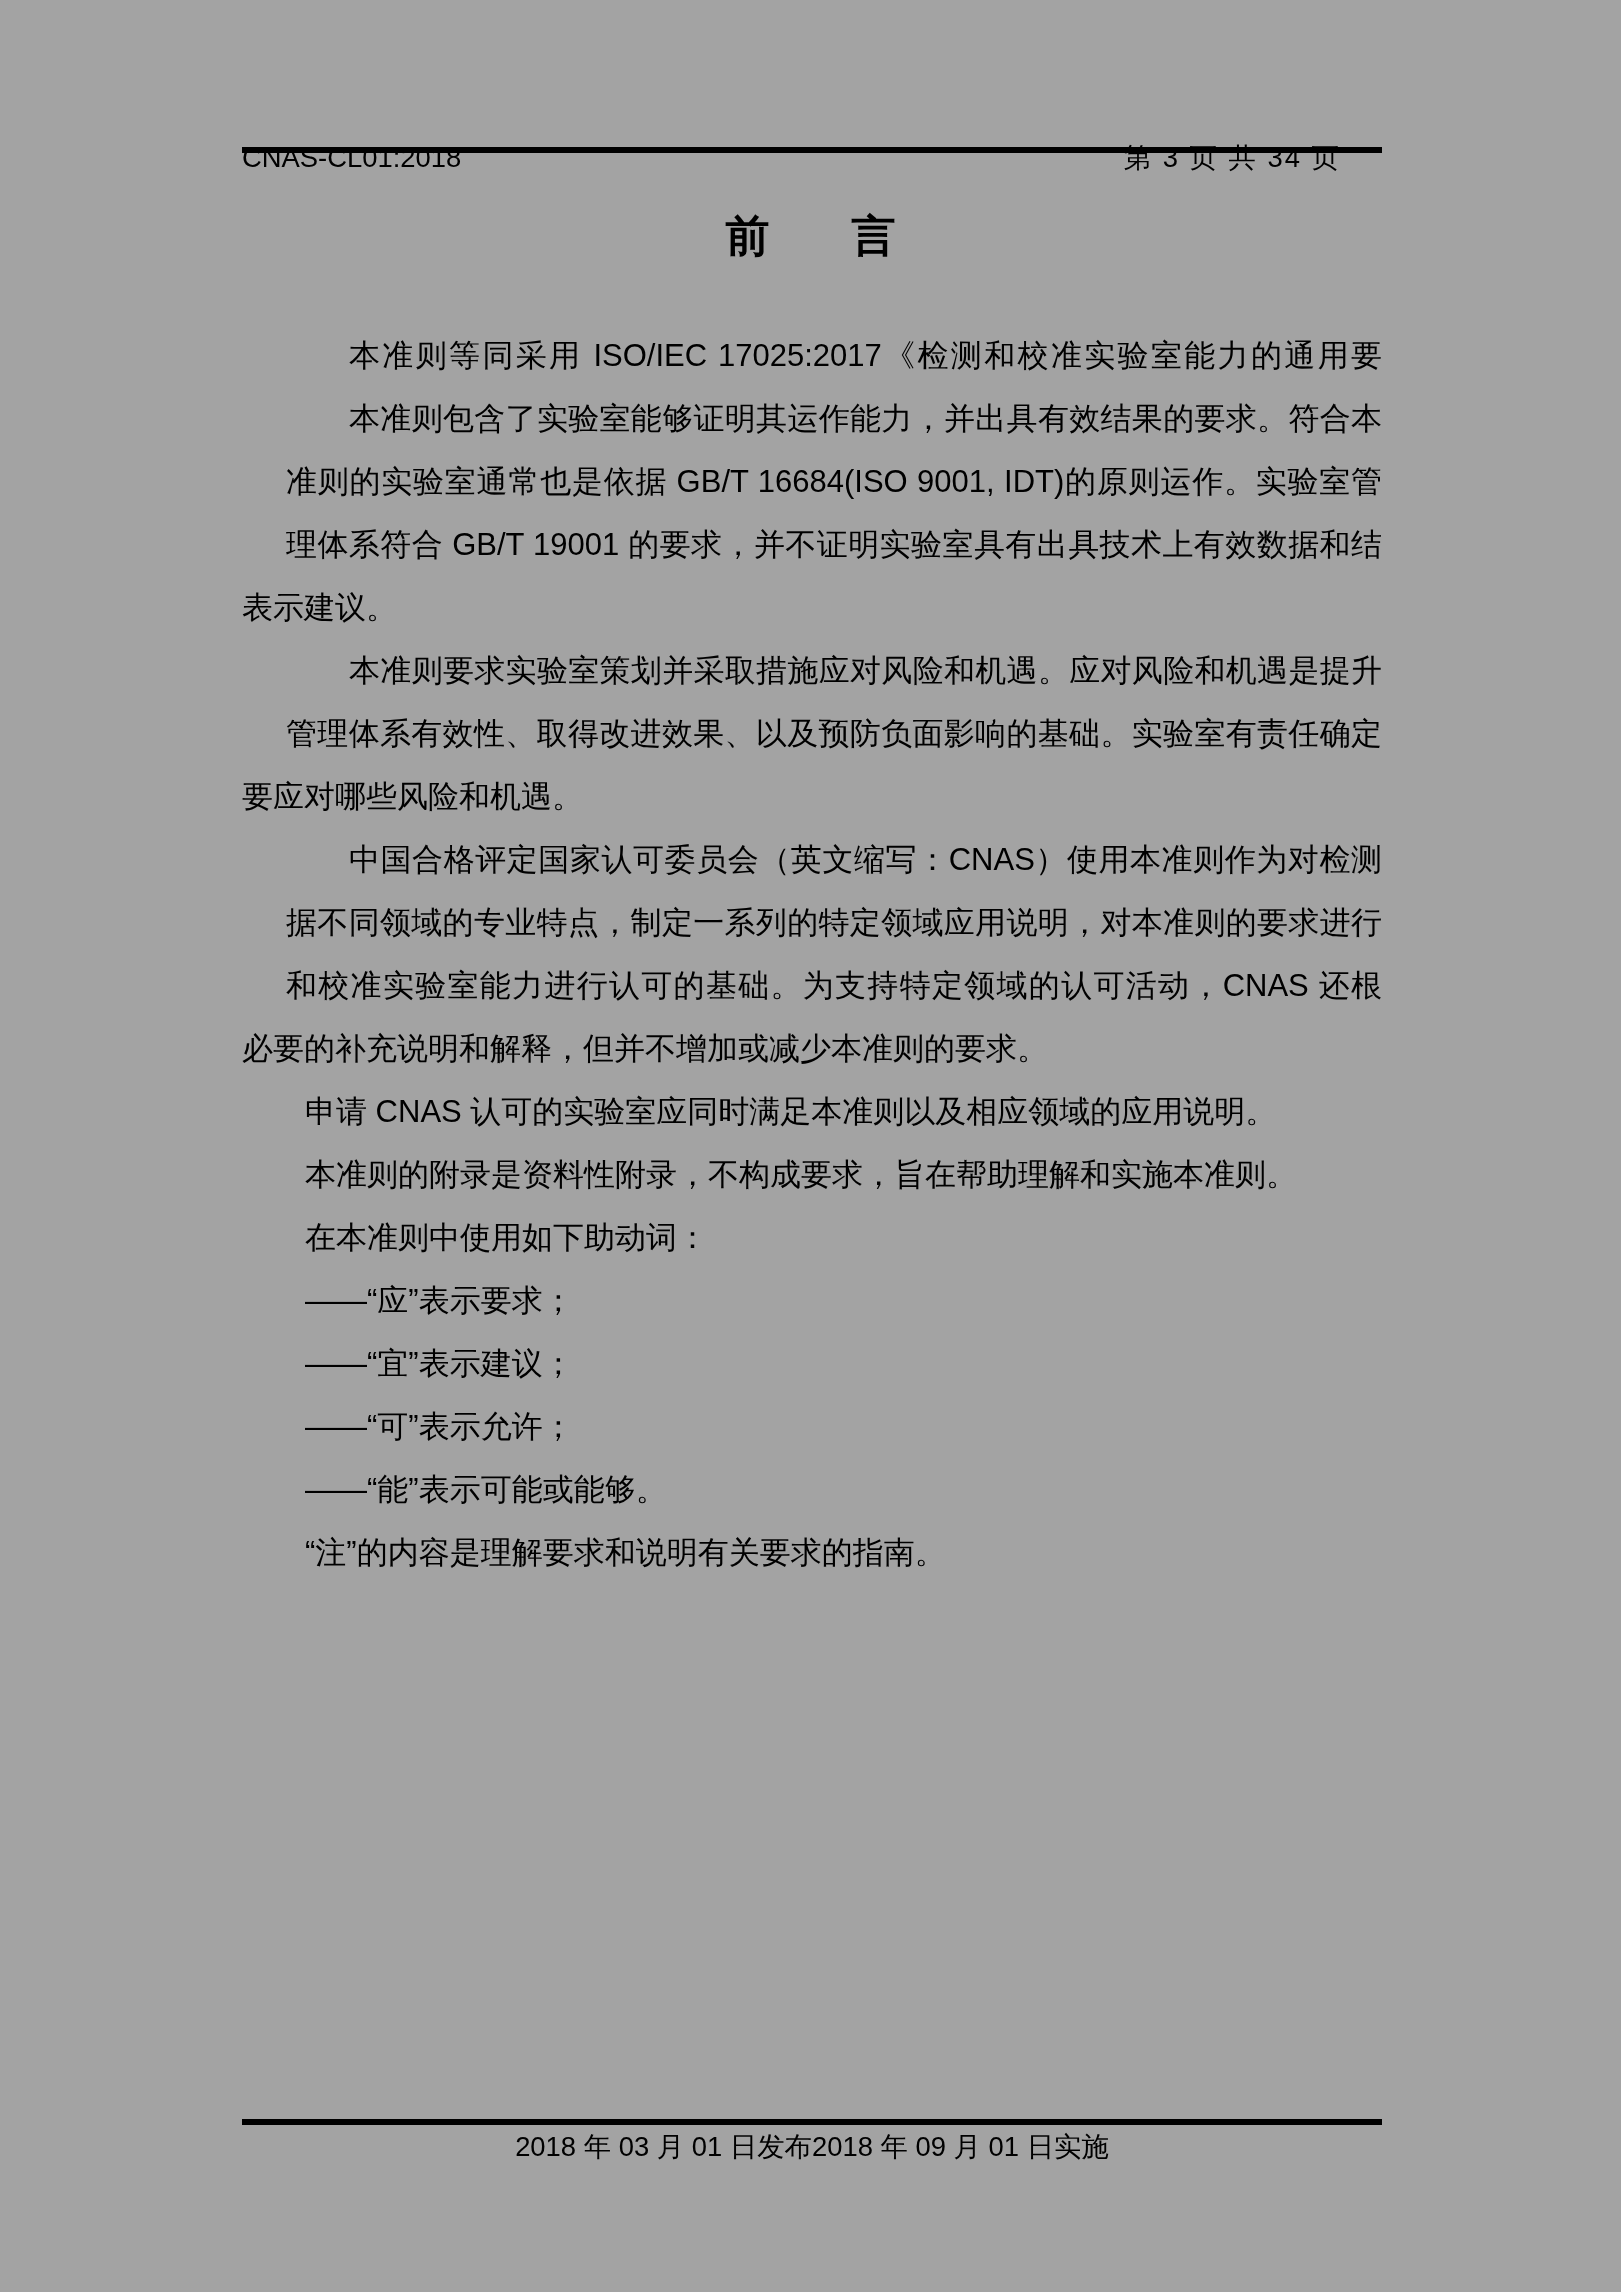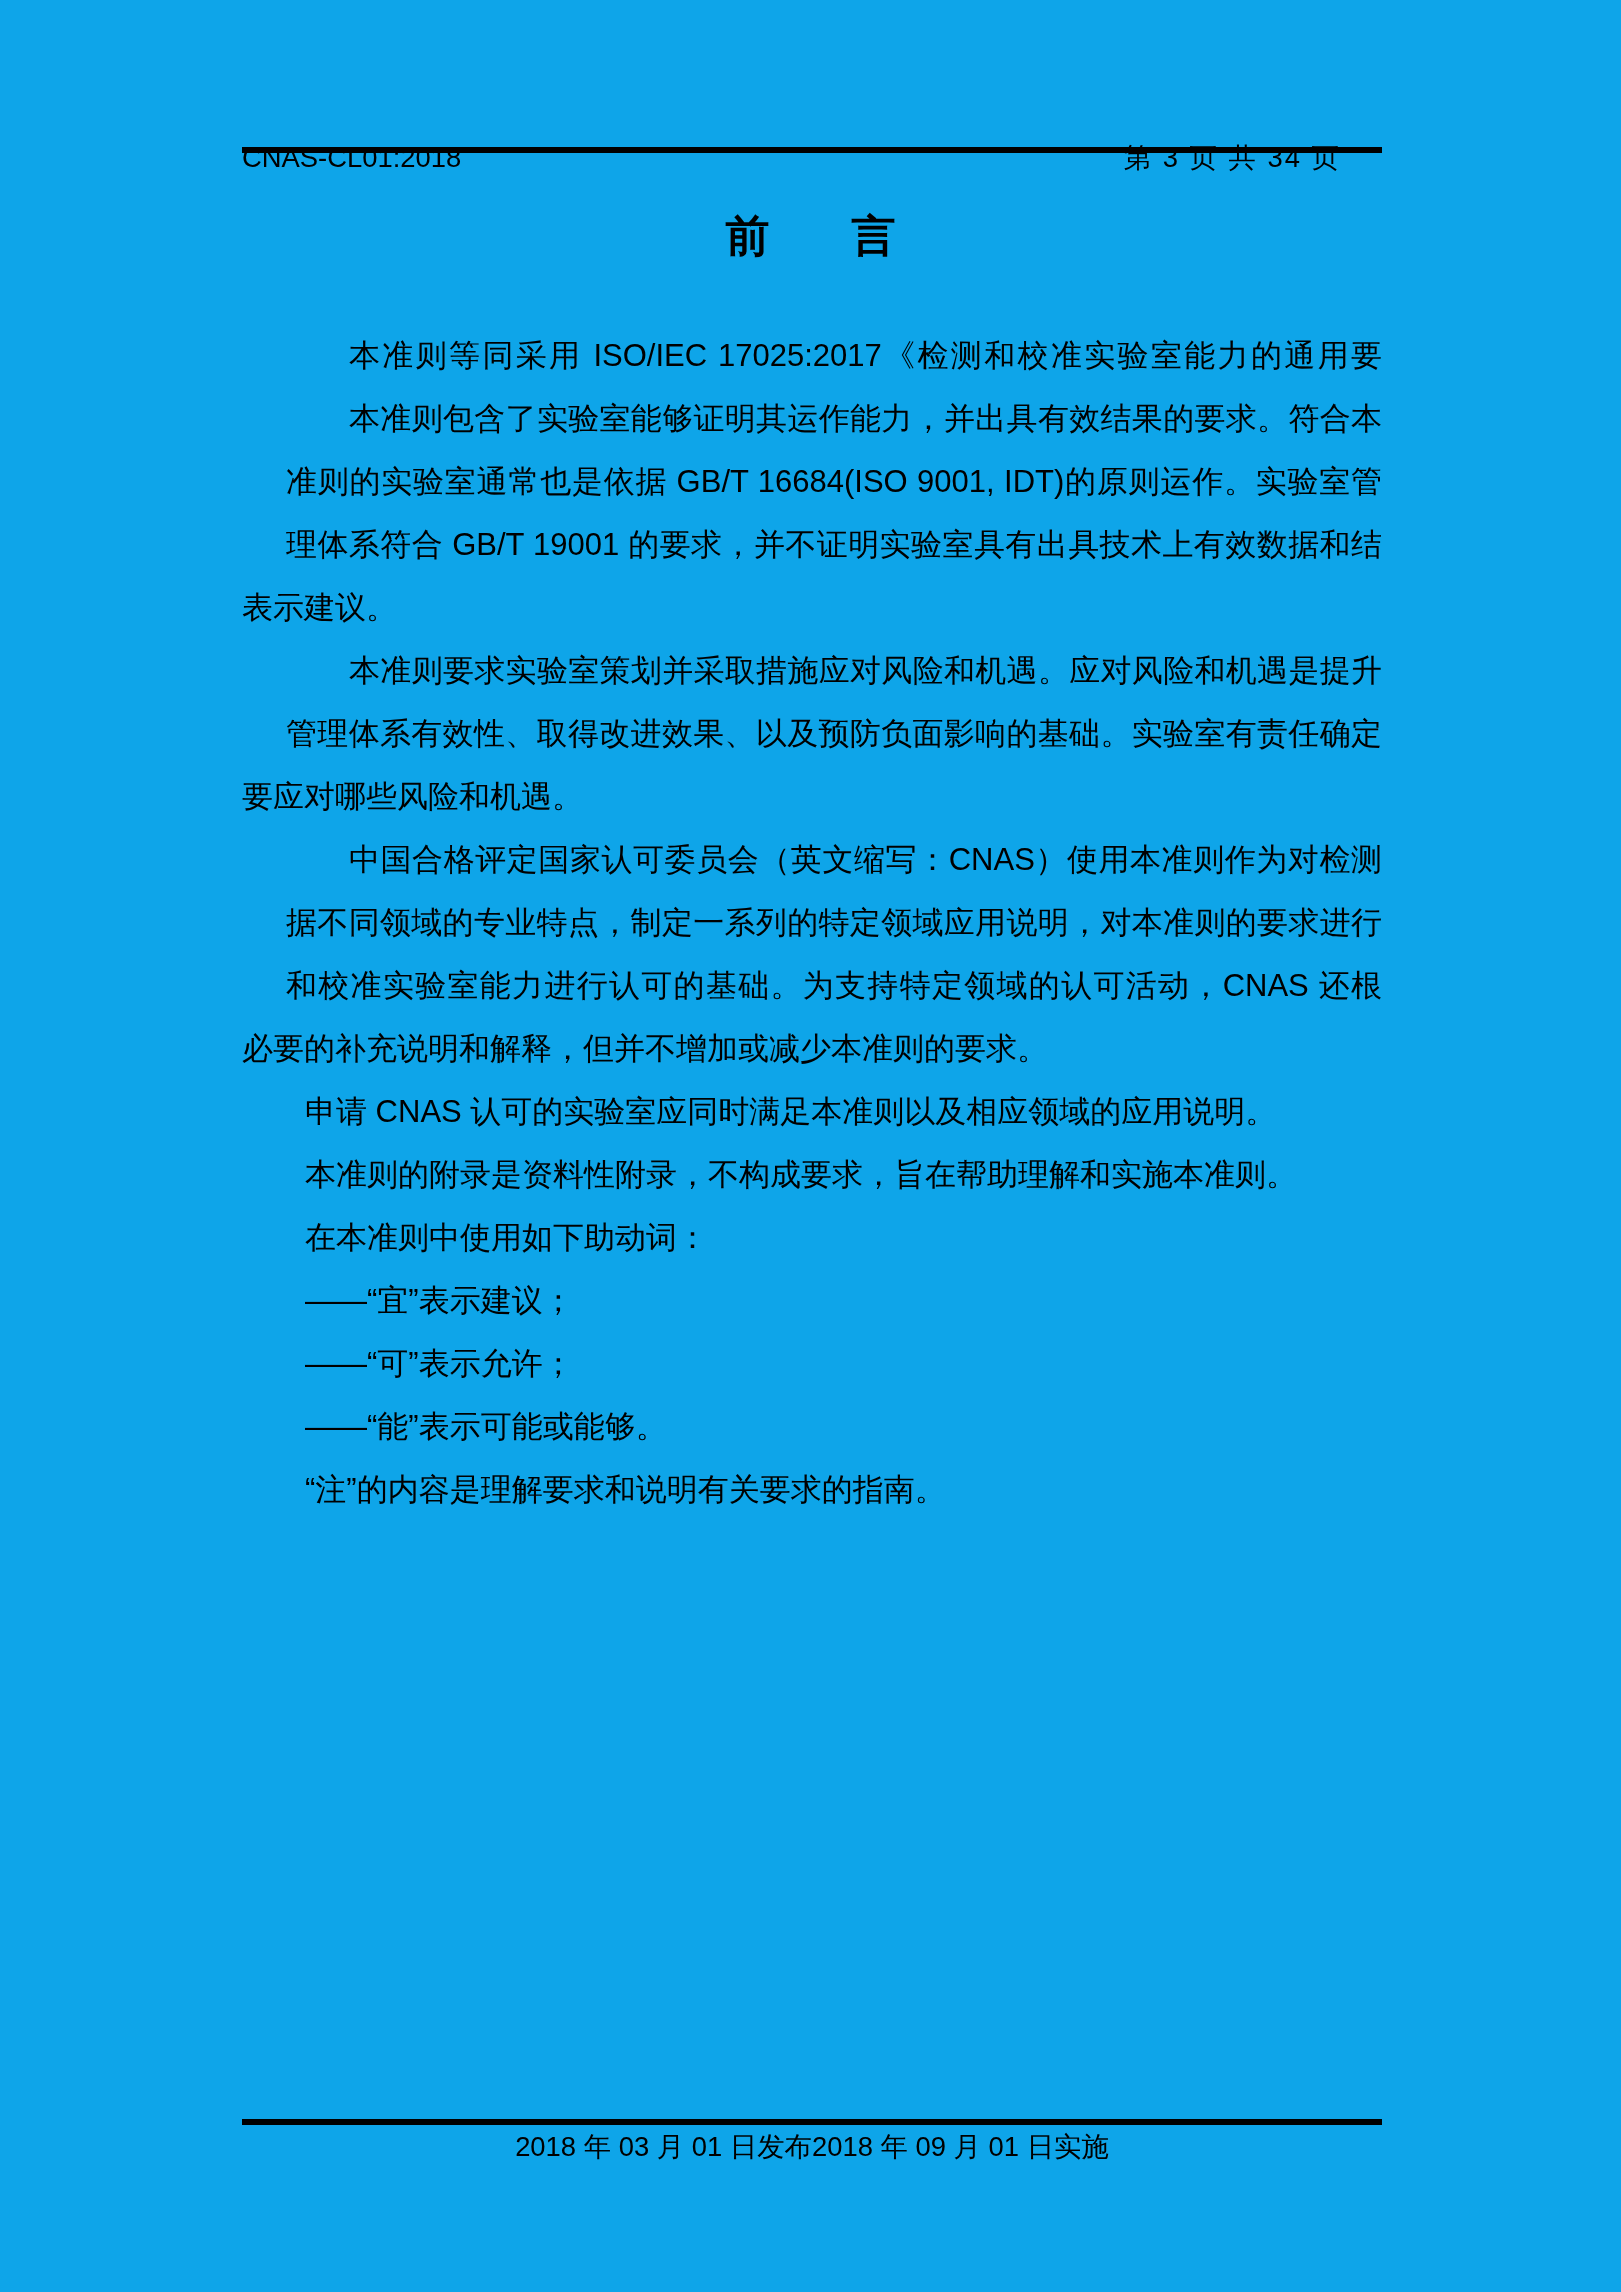--- a/index.html
+++ b/index.html
@@ -1,20 +1,20 @@
 <!DOCTYPE html>
 <html><head>
 <meta charset="utf-8">
 <style>
   html,body { margin:0; padding:0; background:#888; }
   .page {
     position:relative;
     width:1621px; height:2293px;
     margin:0 auto;
-    background:#0ea5e9;
+    background:#a3a3a3;
     color:#000000;
     font-family:"Liberation Sans","DejaVu Sans",sans-serif;
   }
   .header {
     position:absolute; left:242px; right:239px; top:110px;
     display:flex; justify-content:space-between; align-items:baseline;
     font-size:27.4px;
   }
   .page-info { padding-right:41px; letter-spacing:2px;margin-top:30px; }
   .rule {
@@ -76,20 +76,21 @@
       <div class="line indent fill">本准则要求实验室策划并采取措施应对风险和机遇。应对风险和机遇是提升</div>
       <div class="line fill">管理体系有效性、取得改进效果、以及预防负面影响的基础。实验室有责任确定</div>
       <div class="line">要应对哪些风险和机遇。</div>
       <div class="line indent fill">中国合格评定国家认可委员会（英文缩写：CNAS）使用本准则作为对检测</div>
       <div class="line fill">据不同领域的专业特点，制定一系列的特定领域应用说明，对本准则的要求进行</div>
       <div class="line fill">和校准实验室能力进行认可的基础。为支持特定领域的认可活动，CNAS 还根</div>
       <div class="line">必要的补充说明和解释，但并不增加或减少本准则的要求。</div>
       <div class="line indent">申请 CNAS 认可的实验室应同时满足本准则以及相应领域的应用说明。</div>
       <div class="line indent">本准则的附录是资料性附录，不构成要求，旨在帮助理解和实施本准则。</div>
       <div class="line indent">在本准则中使用如下助动词：</div>
+      <div class="line indent">——“应”表示要求；</div>
       <div class="line indent">——“宜”表示建议；</div>
       <div class="line indent">——“可”表示允许；</div>
       <div class="line indent">——“能”表示可能或能够。</div>
       <div class="line indent">“注”的内容是理解要求和说明有关要求的指南。</div>
   </div>
 
   <div class="rule rule-bottom"></div>
 
   <div class="footer">
     <span>2018 年 03 月 01 日发布</span>

